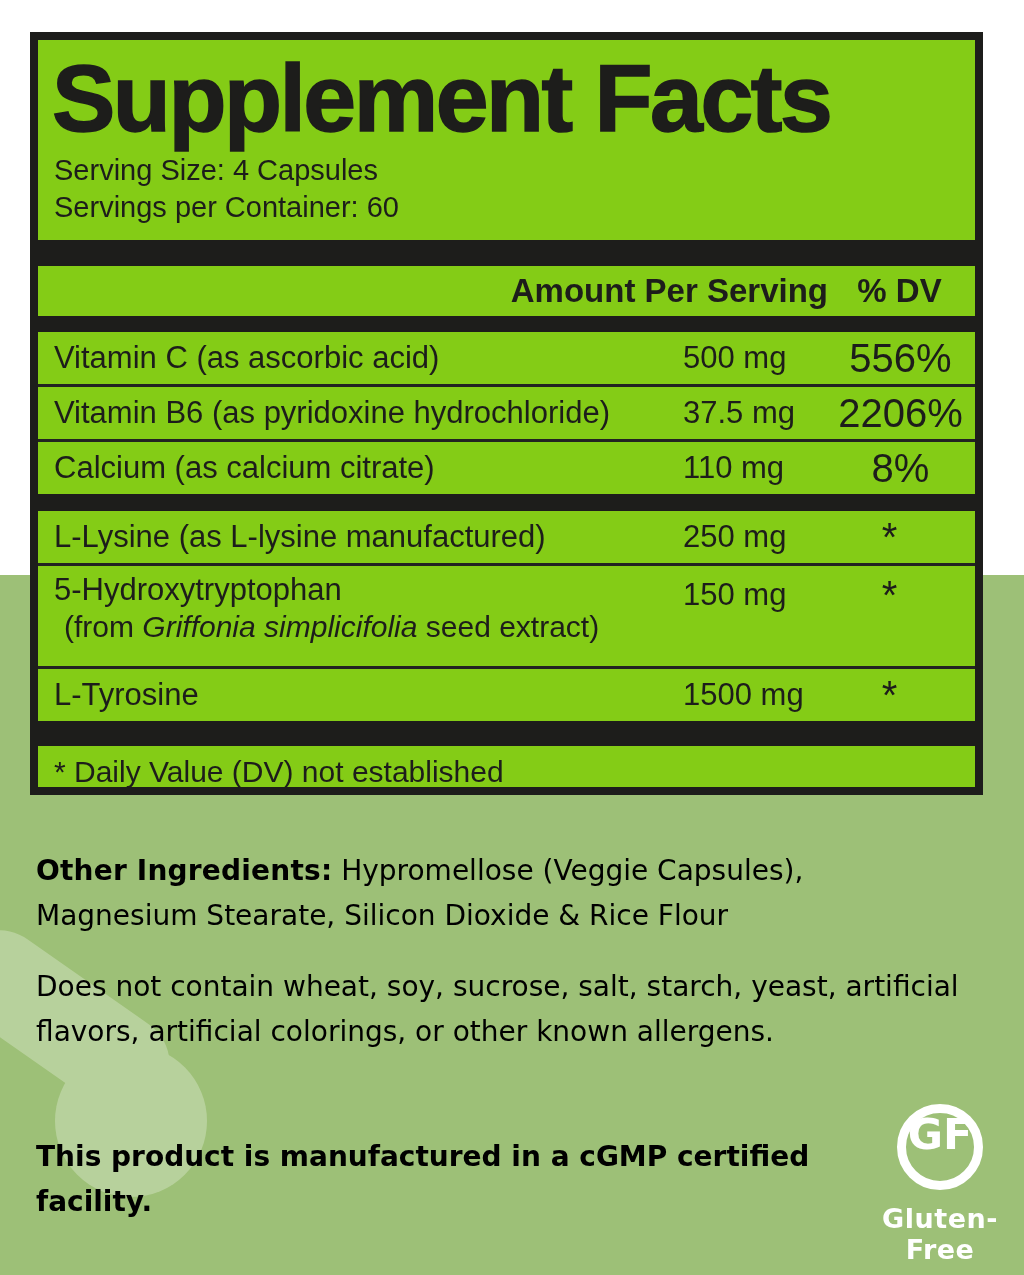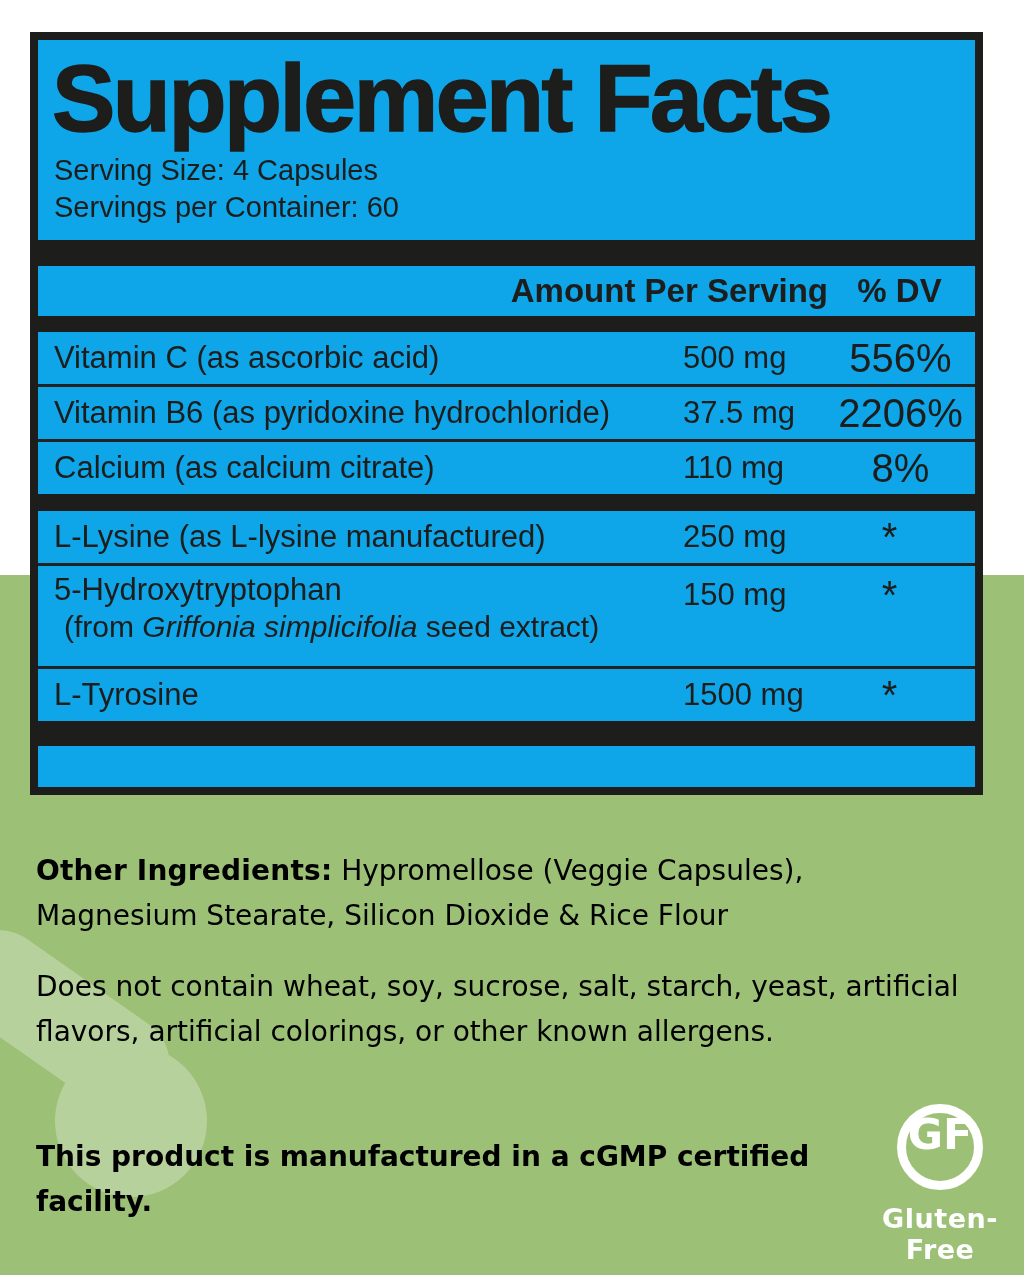--- a/index.html
+++ b/index.html
@@ -16,21 +16,21 @@
 
   
   .green-bg{position:absolute;left:0;top:575px;width:1024px;height:700px;background:var(--green)}
   .blob{position:absolute;left:0;top:0;width:1024px;height:700px;opacity:.27;pointer-events:none}
   .blob .arm{position:absolute;left:-62px;top:398px;width:245px;height:96px;background:#fff;border-radius:50px;transform:rotate(35deg)}
   .blob .c1{position:absolute;left:55px;top:470px;width:152px;height:152px;background:#fff;border-radius:50%}
 
   
   .panel{
     position:absolute;left:30px;top:32px;width:953px;height:763px;
-    background:#0ea5e9;border:8px solid var(--ink);
+    background:#84cc16;border:8px solid var(--ink);
     display:flex;flex-direction:column;overflow:hidden;
   }
   .title{
     font-size:95px;font-weight:bold;letter-spacing:-2.5px;line-height:96px;
     margin:10px 14px 0;white-space:nowrap;-webkit-text-stroke:1.5px var(--ink);
   }
   .serving{font-size:29px;line-height:37px;margin:6px 16px 0}
   .bar{background:var(--ink);flex:none}
   .b26{height:26px;margin-top:14px}
   .b16{height:16px}
@@ -131,20 +131,21 @@
   <div class="sep"></div>
 
   <div class="row">
     <span class="cell-name">L-Tyrosine</span>
     <span class="cell-amount">1500 mg</span>
     <span class="cell-dv star">*</span>
   </div>
 
   <div class="bar b25"></div>
 
+  <div class="footnote">* Daily Value (DV) not established</div>
 </div>
 
 <div class="gtext other">
   <b>Other Ingredients:</b><span> Hypromellose (Veggie Capsules), Magnesium Stearate, Silicon Dioxide &amp; Rice Flour</span>
 </div>
 
 <div class="gtext allergens">Does not contain wheat, soy, sucrose, salt, starch, yeast, artificial flavors, artificial colorings, or other known allergens.</div>
 
 <div class="gtext cgmp">This product is manufactured in a cGMP certified facility.</div>
 

